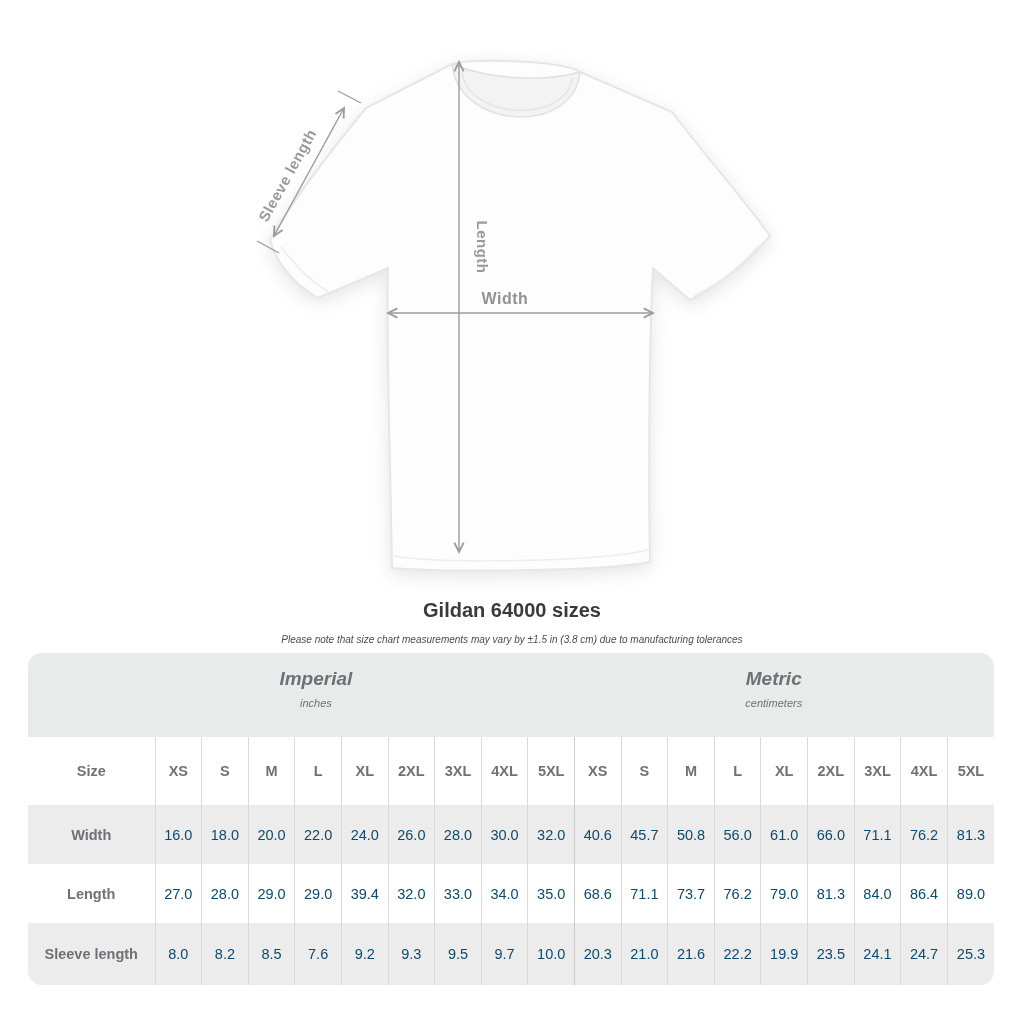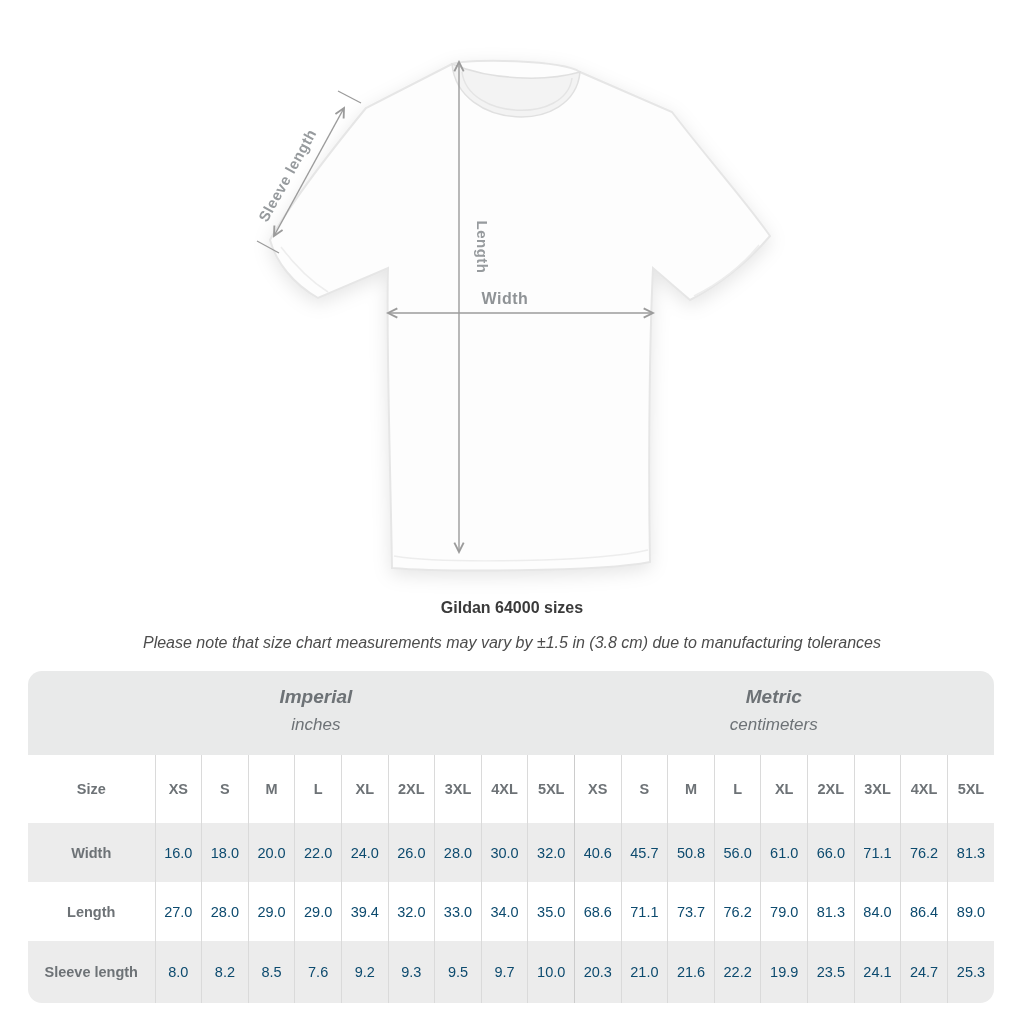--- a/index.html
+++ b/index.html
@@ -15,35 +15,35 @@
   .neck-hole{fill:#f3f3f3;stroke:#e0e0e0;stroke-width:1.5;}
   .rib{fill:none;stroke:#e4e4e4;stroke-width:1.5;}
   .seam{fill:none;stroke:#ededed;stroke-width:1.5;}
   .dim-line{stroke:#9b9b9b;stroke-width:1.4;fill:none;}
   .dim-tick{stroke:#9b9b9b;stroke-width:1.2;}
   .dim-label{fill:#979b9e;font-weight:bold;font-size:15px;letter-spacing:0.5px;}
   .dim-label.width{font-size:16px;fill:#8f9396;}
   
   .title{
     position:absolute;top:599px;left:0;width:1024px;text-align:center;
-    font-size:16px;font-weight:bold;color:#3a3a3a;
+    font-size:20px;font-weight:bold;color:#3a3a3a;
   }
   .subtitle{
     position:absolute;top:634px;left:0;width:1024px;text-align:center;
-    font-size:16px;font-style:italic;color:#4c4c4c;
+    font-size:10px;font-style:italic;color:#4c4c4c;
   }
   
   .tablewrap{
-    position:absolute;left:28px;top:671px;width:966px;
+    position:absolute;left:28px;top:653px;width:966px;
     border-radius:14px;overflow:hidden;background:#ffffff;
   }
   .band{height:84px;background:#e9eaea;position:relative;}
   .unit{position:absolute;top:15px;transform:translateX(-50%);text-align:center;color:#6d7276;}
   .unit .u-name{font-size:19px;font-weight:bold;font-style:italic;}
-  .unit .u-sub{font-size:17px;font-style:italic;margin-top:7px;}
+  .unit .u-sub{font-size:11px;font-style:italic;margin-top:7px;}
   .unit.imperial{left:29.8%;}
   .unit.metric{left:77.2%;}
   table.sizes{width:100%;border-collapse:collapse;table-layout:fixed;}
   col.c-label{width:127px;}
   th,td{text-align:center;vertical-align:middle;padding:0;font-size:14.5px;}
   th{color:#6d7276;font-weight:bold;}
   td{color:#0c4a6e;font-weight:normal;}
   th,td{border-left:1px solid #dadada;}
   tr th:first-child{border-left:none;}
   .sec{border-left:1px solid #cccccc;}

